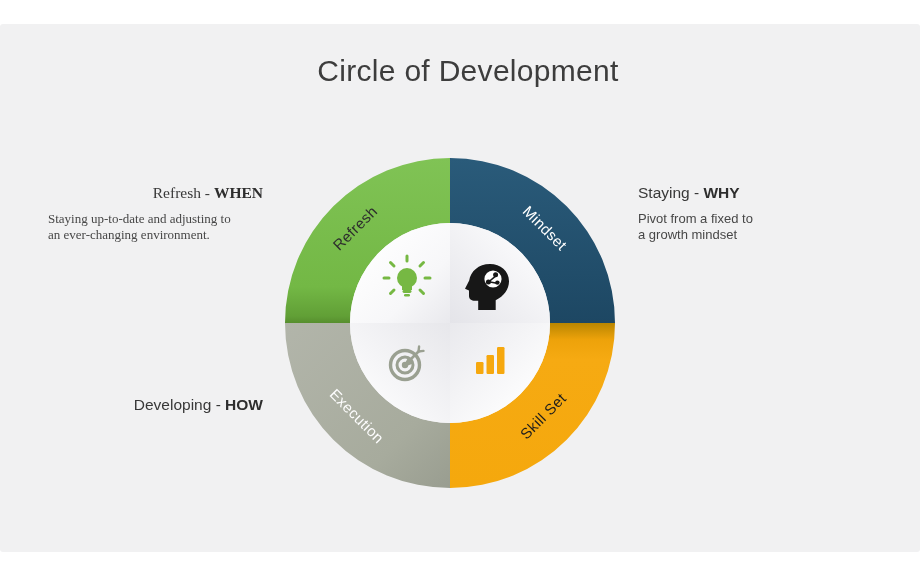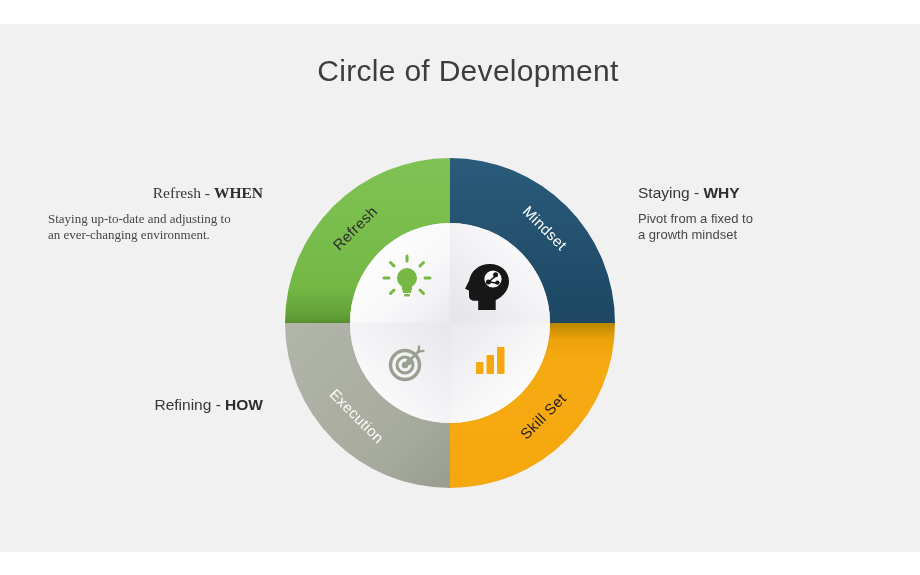--- a/index.html
+++ b/index.html
@@ -155,17 +155,17 @@
 an ever-changing environment.</p>
 </div>
 
 <div class="tblock tb-right" id="tb-mindset">
   <h2><span>Staying - </span><b>WHY</b></h2>
   <p>Pivot from a fixed to
 a growth mindset</p>
 </div>
 
 <div class="tblock tb-left" id="tb-execution">
-  <h2><span>Refining - </span><b>HOW</b></h2>
+  <h2><span>Developing - </span><b>HOW</b></h2>
 </div>
 
 <div class="tblock tb-right" id="tb-skillset">
 </div>
 
 </body></html>

